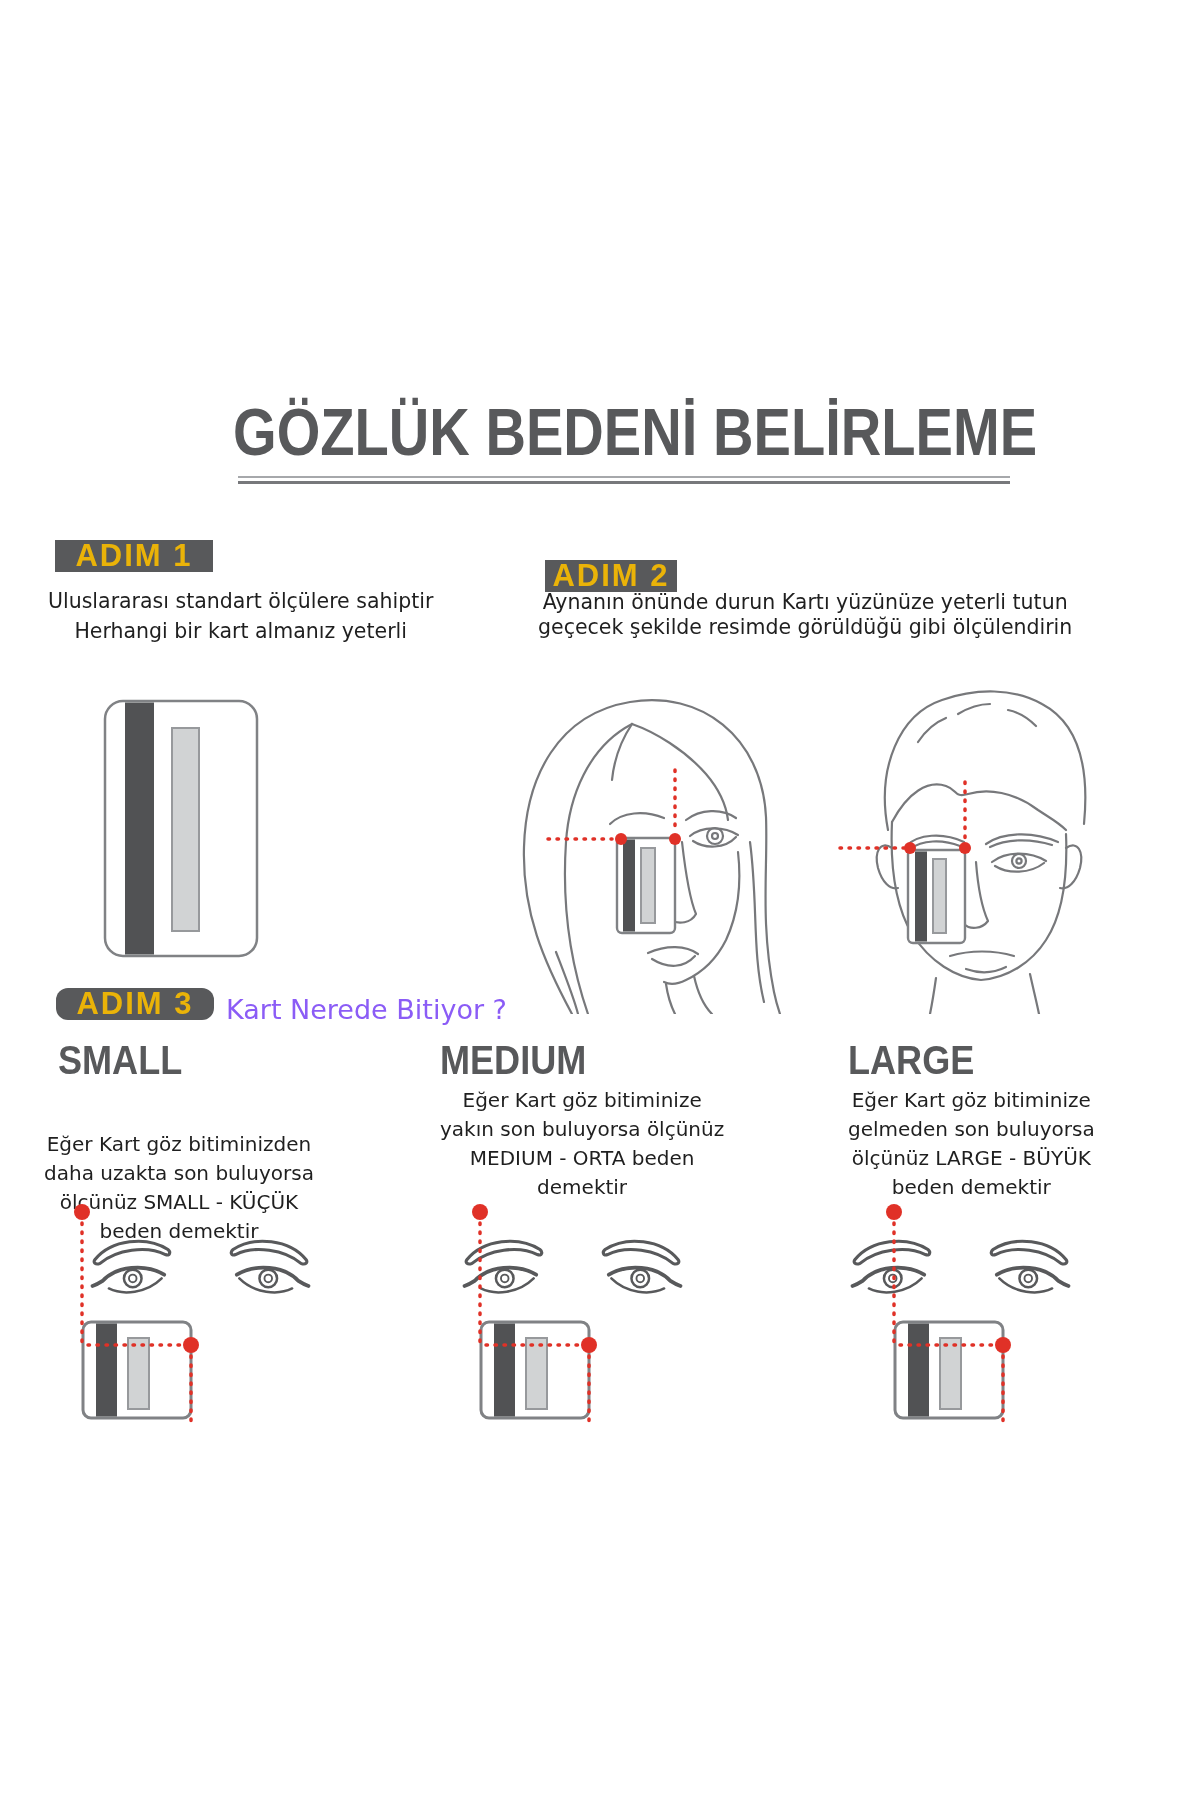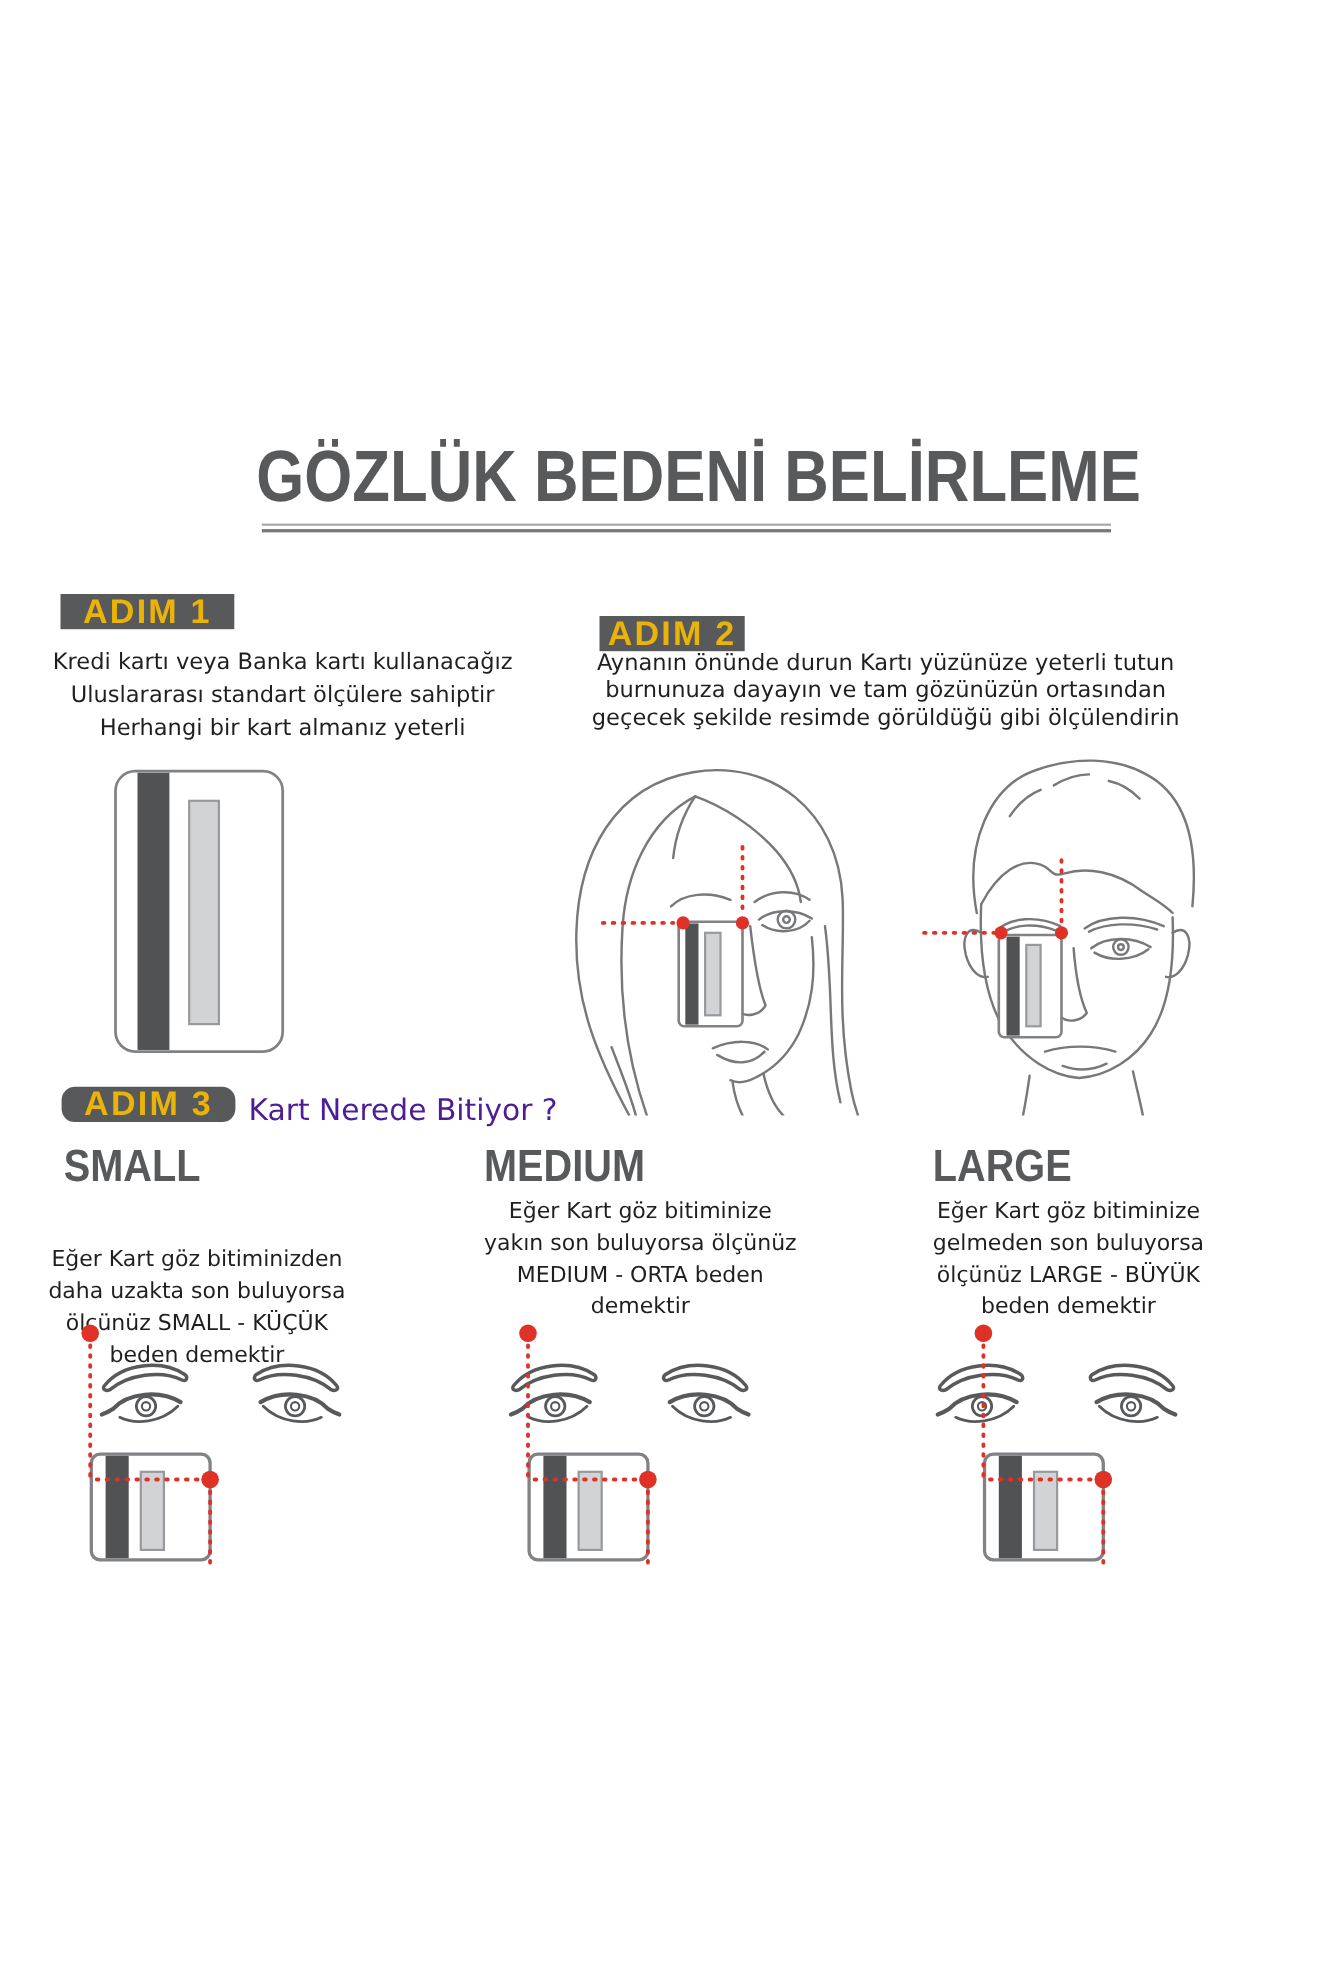--- a/index.html
+++ b/index.html
@@ -16,21 +16,21 @@
          font-weight:bold;font-size:31px;letter-spacing:2px;width:158px;height:32px;
          display:flex;align-items:center;justify-content:center;}
   .badge.b1{left:55px;top:540px;}
   .badge.b2{left:545px;top:560px;width:132px;}
   .badge.b3{left:56px;top:988px;border-radius:12px;}
 
   .para{position:absolute;white-space:nowrap;}
   .para.p1{left:48px;top:586px;font-size:20.5px;line-height:30px;}
   .para.p2{left:538px;top:590px;font-size:20.5px;line-height:25px;}
 
-  .question{position:absolute;left:226px;top:994px;font-size:27px;color:#4c1d95;white-space:nowrap;}
+  .question{position:absolute;left:226px;top:994px;font-size:27px;color:#8b5cf6;white-space:nowrap;}
 
   .size-label{position:absolute;font-family:"Liberation Sans",sans-serif;font-weight:bold;
          font-size:41px;line-height:41px;color:#58595b;transform:scaleX(0.88);transform-origin:left top;}
   .size-label.s1{left:58px;top:1040px;}
   .size-label.s2{left:440px;top:1040px;}
   .size-label.s3{left:848px;top:1040px;}
 
   .size-para{position:absolute;font-size:20px;line-height:29px;white-space:nowrap;}
   .size-para.s1{left:44px;top:1086px;margin-top:44px;}
   .size-para.s2{left:440px;top:1086px;}
@@ -67,29 +67,27 @@
   </defs>
 </svg>
 
 <div class="page">
 
   <div class="title">GÖZLÜK BEDENİ BELİRLEME</div>
   <div class="title-rule"></div>
 
   <div class="badge b1">ADIM 1</div>
   <div class="para p1">
-    <div>Kredi kartı veya Banka kartı kullanacağız</div>
     <div>Uluslararası standart ölçülere sahiptir</div>
     <div>Herhangi bir kart almanız yeterli</div>
   </div>
 
   <div class="badge b2">ADIM 2</div>
   <div class="para p2">
     <div>Aynanın önünde durun Kartı yüzünüze yeterli tutun</div>
-    <div>burnunuza dayayın ve tam gözünüzün ortasından</div>
     <div>geçecek şekilde resimde görüldüğü gibi ölçülendirin</div>
   </div>
 
   <svg class="abs" style="left:102px;top:698px" width="160" height="262" viewBox="0 0 160 262">
     <rect class="cardline" stroke-width="2.5" x="3" y="3" width="152" height="255" rx="18"></rect>
     <rect class="stripe" x="23" y="4.5" width="29" height="252"></rect>
     <rect class="sigbox" x="70" y="30" width="27" height="203"></rect>
   </svg>
 
   <svg class="abs" style="left:470px;top:662px" width="336" height="352" viewBox="0 0 336 352">

